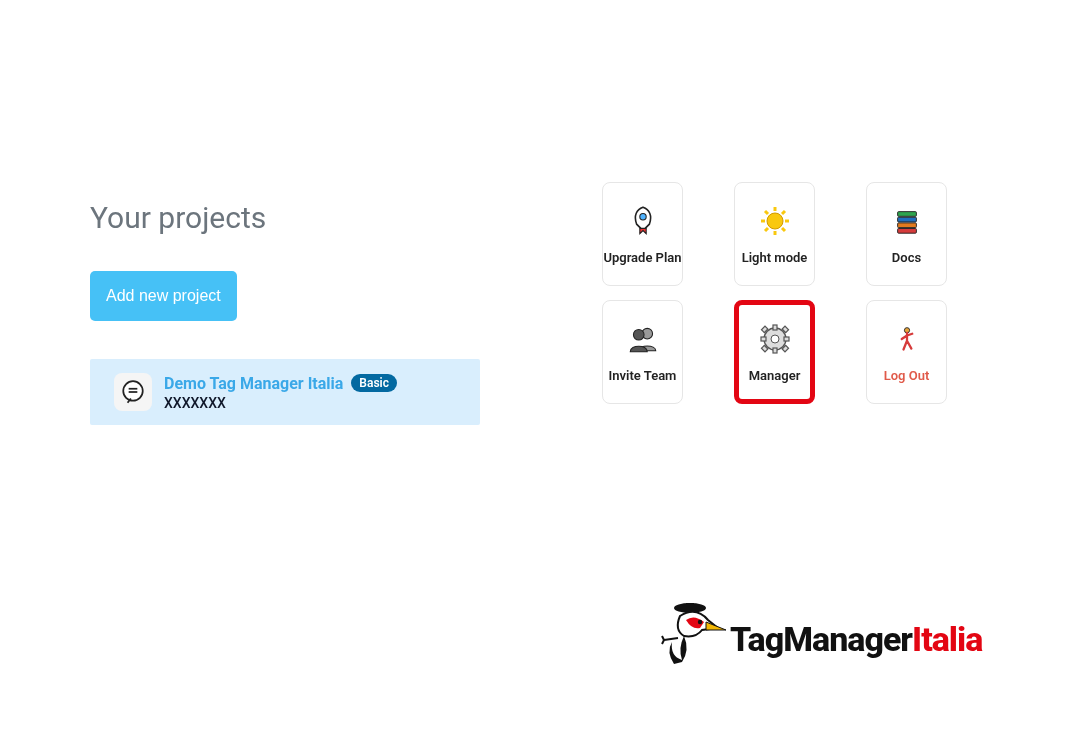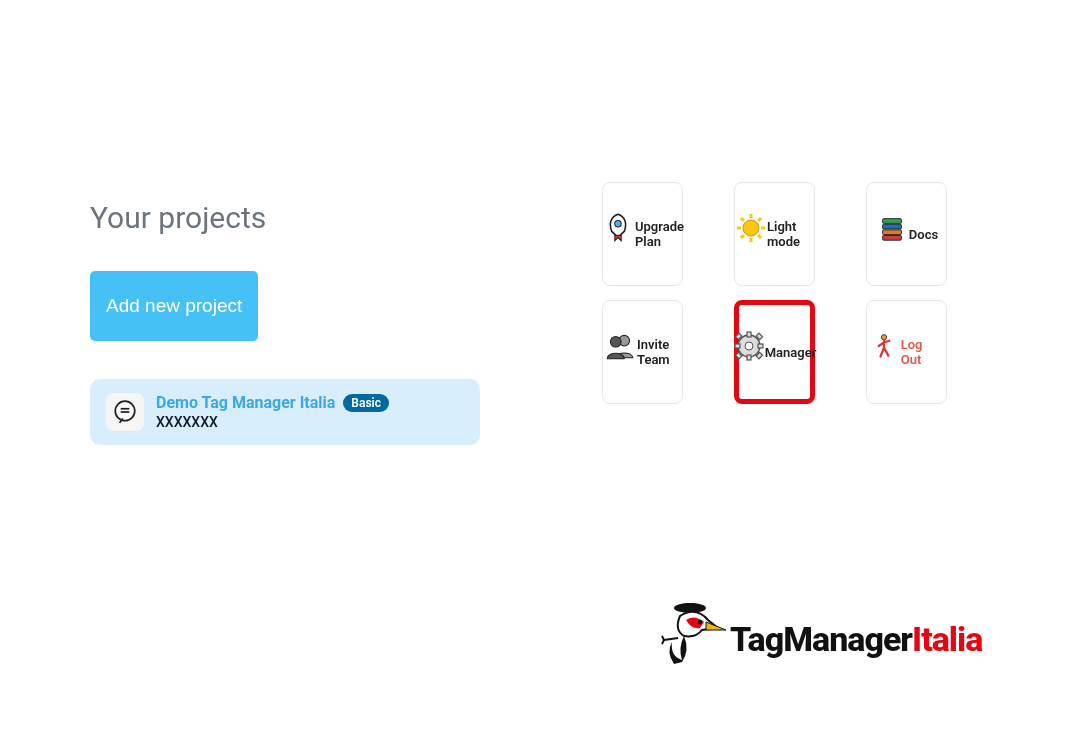--- a/index.html
+++ b/index.html
@@ -20,31 +20,31 @@
     font-size: 30px;
     font-weight: 400;
     color: #6c757d;
     margin-bottom: 36px;
   }
   .add-btn {
     background: #46c1f6;
     color: #ffffff;
     border: none;
     border-radius: 5px;
-    padding: 24px 16px;
-    font-size: 19px;
+    padding: 16px 16px;
+    font-size: 16px;
     cursor: pointer;
     margin-bottom: 38px;
   }
   .project-card {
     background: #d9eefd;
-    border-radius: 10px;
-    padding: 14px 16px;
-    display: flex;
-    align-items: flex-start;
+    border-radius: 2px;
+    padding: 14px 24px;
+    display: flex;
+    align-items: center;
   }
   .project-icon {
     width: 38px;
     height: 38px;
     background: #f5f5f5;
     border-radius: 8px;
     display: flex;
     align-items: center;
     justify-content: center;
     margin-right: 12px;
@@ -78,20 +78,21 @@
     display: grid;
     grid-template-columns: repeat(3, 118px);
     gap: 14px;
   }
   .tile {
     background: #ffffff;
     border: 1px solid #e6e6e6;
     border-radius: 8px;
     height: 104px;
     display: flex;
+    flex-direction: column;
     align-items: center;
     justify-content: center;
     cursor: pointer;
     position: relative;
     margin-left: 37px;
   }
   .tile.highlight {
     border: 5px solid #e30613;
   }
   .tile-icon { width: 34px; height: 34px; margin-bottom: 12px; display:flex; align-items:center; justify-content:center;}

